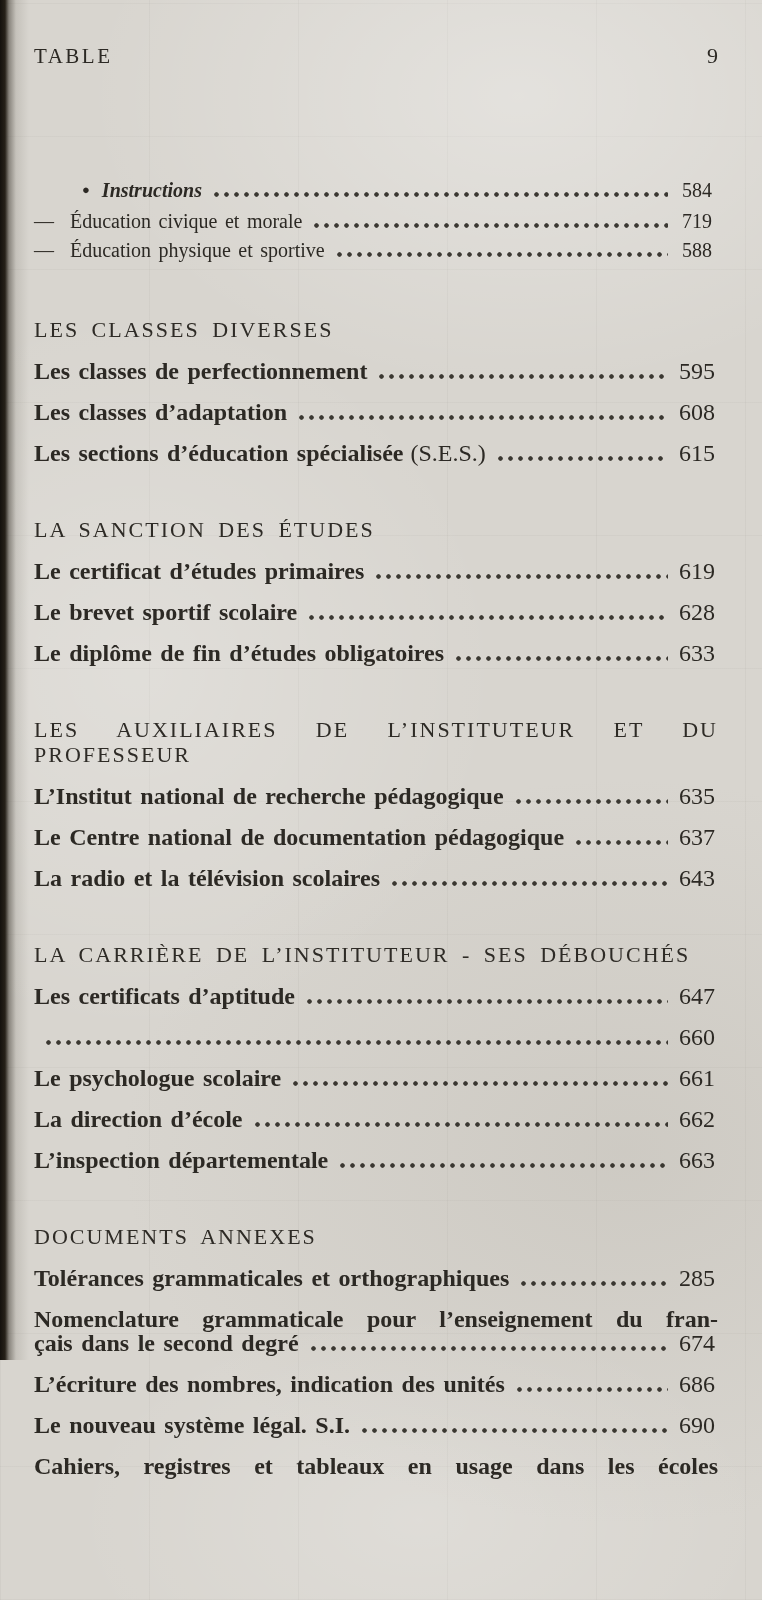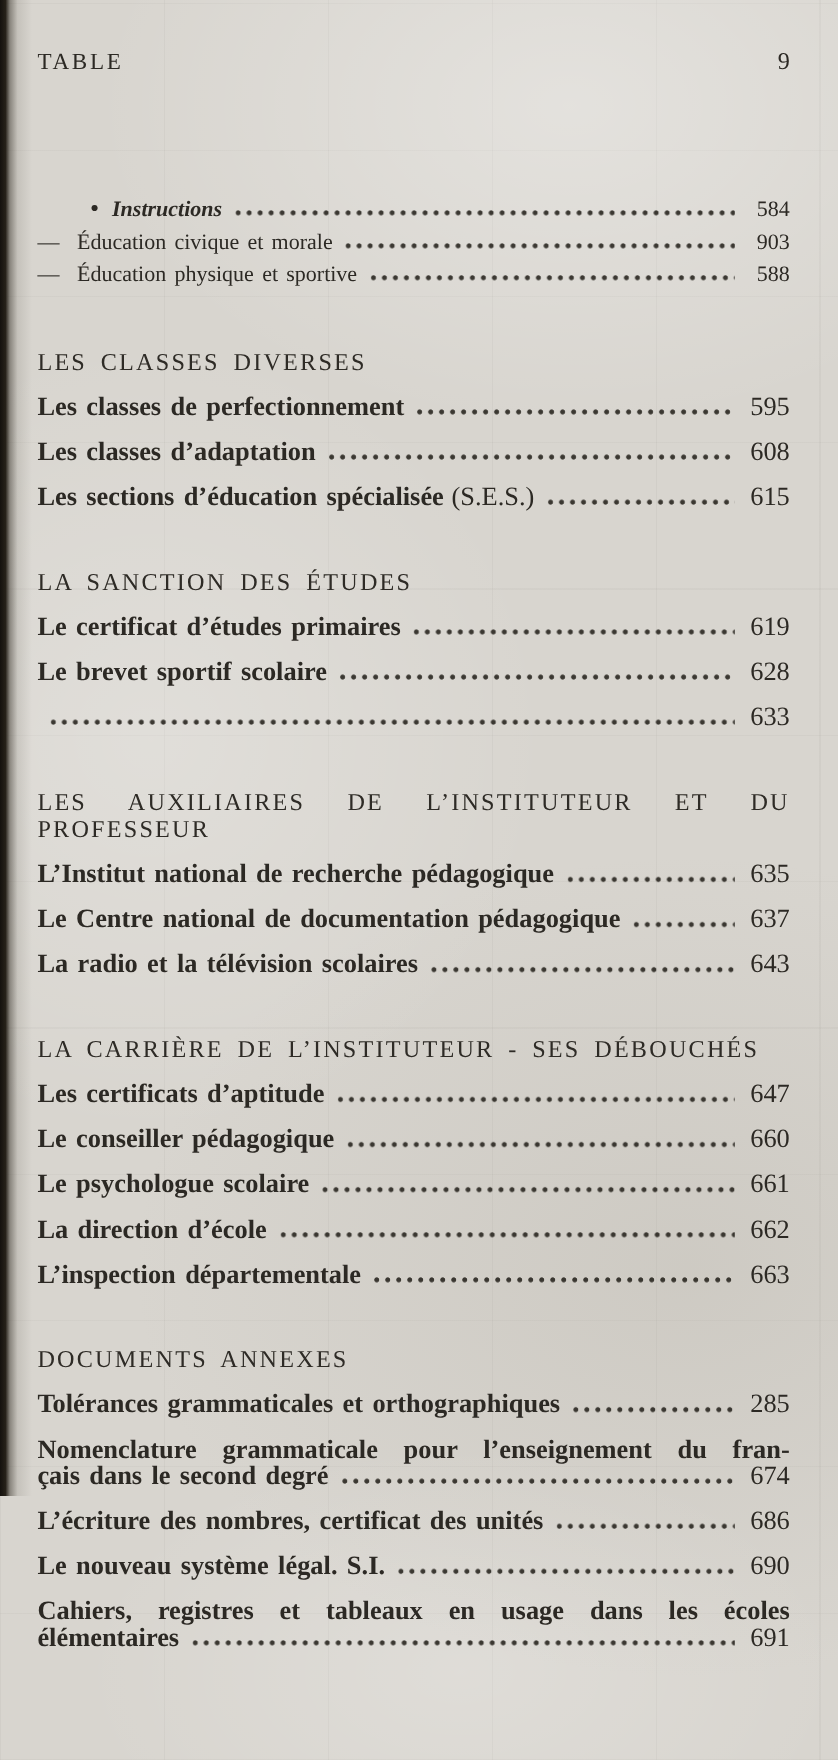--- a/index.html
+++ b/index.html
@@ -62,21 +62,21 @@
   .marker-bullet { font-size: 13px; margin-right: 12px; position: relative; top: -3px; }
   .indented .entry-row { margin-left: 48px; }
 
   .leader {
     flex: 1 1 24px; height: 5px; margin: 0 8px 0 12px;
     background-image: radial-gradient(circle at 2.5px 2.5px,
       rgba(45,42,36,0.92) 1.9px, rgba(45,42,36,0) 2.6px);
     background-size: 10px 5px; background-repeat: repeat-x;
     background-position: left bottom;
   }
-  .page-ref { font-weight: normal; min-width: 42px; text-align: right; }
+  .page-ref { font-weight: normal; min-width: 42px; text-align: center; }
 </style>
 </head>
 <body>
 
 <div class="page">
   <div class="edge-shadow"></div>
   <div class="content">
     <div class="toc-header">
       <span class="toc-title">TABLE</span>
       <span class="folio">9</span>
@@ -89,21 +89,21 @@
               <span class="entry-label italic">Instructions</span>
               <span class="leader"></span>
               <span class="page-ref">584</span>
             </div>
           </div>
           <div class="toc-entry">
             <div class="entry-row">
               <span class="marker marker-dash">—</span>
               <span class="entry-label">Éducation civique et morale</span>
               <span class="leader"></span>
-              <span class="page-ref">903</span>
+              <span class="page-ref">719</span>
             </div>
           </div>
           <div class="toc-entry">
             <div class="entry-row">
               <span class="marker marker-dash">—</span>
               <span class="entry-label">Éducation physique et sportive</span>
               <span class="leader"></span>
               <span class="page-ref">588</span>
             </div>
           </div>
@@ -144,20 +144,21 @@
           </div>
           <div class="toc-entry">
             <div class="entry-row">
               <span class="entry-label">Le brevet sportif scolaire</span>
               <span class="leader"></span>
               <span class="page-ref">628</span>
             </div>
           </div>
           <div class="toc-entry">
             <div class="entry-row">
+              <span class="entry-label">Le diplôme de fin d’études obligatoires</span>
               <span class="leader"></span>
               <span class="page-ref">633</span>
             </div>
           </div>
         </section>
         <section class="toc-section">
           <div class="section-heading">LES AUXILIAIRES DE L’INSTITUTEUR ET DU PROFESSEUR</div>
           <div class="toc-entry">
             <div class="entry-row">
               <span class="entry-label">L’Institut national de recherche pédagogique</span>
@@ -184,21 +185,20 @@
           <div class="section-heading">LA CARRIÈRE DE L’INSTITUTEUR - SES DÉBOUCHÉS</div>
           <div class="toc-entry">
             <div class="entry-row">
               <span class="entry-label">Les certificats d’aptitude</span>
               <span class="leader"></span>
               <span class="page-ref">647</span>
             </div>
           </div>
           <div class="toc-entry">
             <div class="entry-row">
-              <span class="entry-label">Le conseiller pédagogique</span>
               <span class="leader"></span>
               <span class="page-ref">660</span>
             </div>
           </div>
           <div class="toc-entry">
             <div class="entry-row">
               <span class="entry-label">Le psychologue scolaire</span>
               <span class="leader"></span>
               <span class="page-ref">661</span>
             </div>
@@ -230,36 +230,31 @@
           <div class="toc-entry">
             <div class="entry-wrap-line">Nomenclature grammaticale pour l’enseignement du fran-</div>
             <div class="entry-row">
               <span class="entry-label">çais dans le second degré</span>
               <span class="leader"></span>
               <span class="page-ref">674</span>
             </div>
           </div>
           <div class="toc-entry">
             <div class="entry-row">
-              <span class="entry-label">L’écriture des nombres, certificat des unités</span>
+              <span class="entry-label">L’écriture des nombres, indication des unités</span>
               <span class="leader"></span>
               <span class="page-ref">686</span>
             </div>
           </div>
           <div class="toc-entry">
             <div class="entry-row">
               <span class="entry-label">Le nouveau système légal. S.I.</span>
               <span class="leader"></span>
               <span class="page-ref">690</span>
             </div>
           </div>
           <div class="toc-entry">
             <div class="entry-wrap-line">Cahiers, registres et tableaux en usage dans les écoles</div>
-            <div class="entry-row">
-              <span class="entry-label">élémentaires</span>
-              <span class="leader"></span>
-              <span class="page-ref">691</span>
-            </div>
           </div>
         </section>
       </div>
   </div>
 </div>
 
 </body></html>

